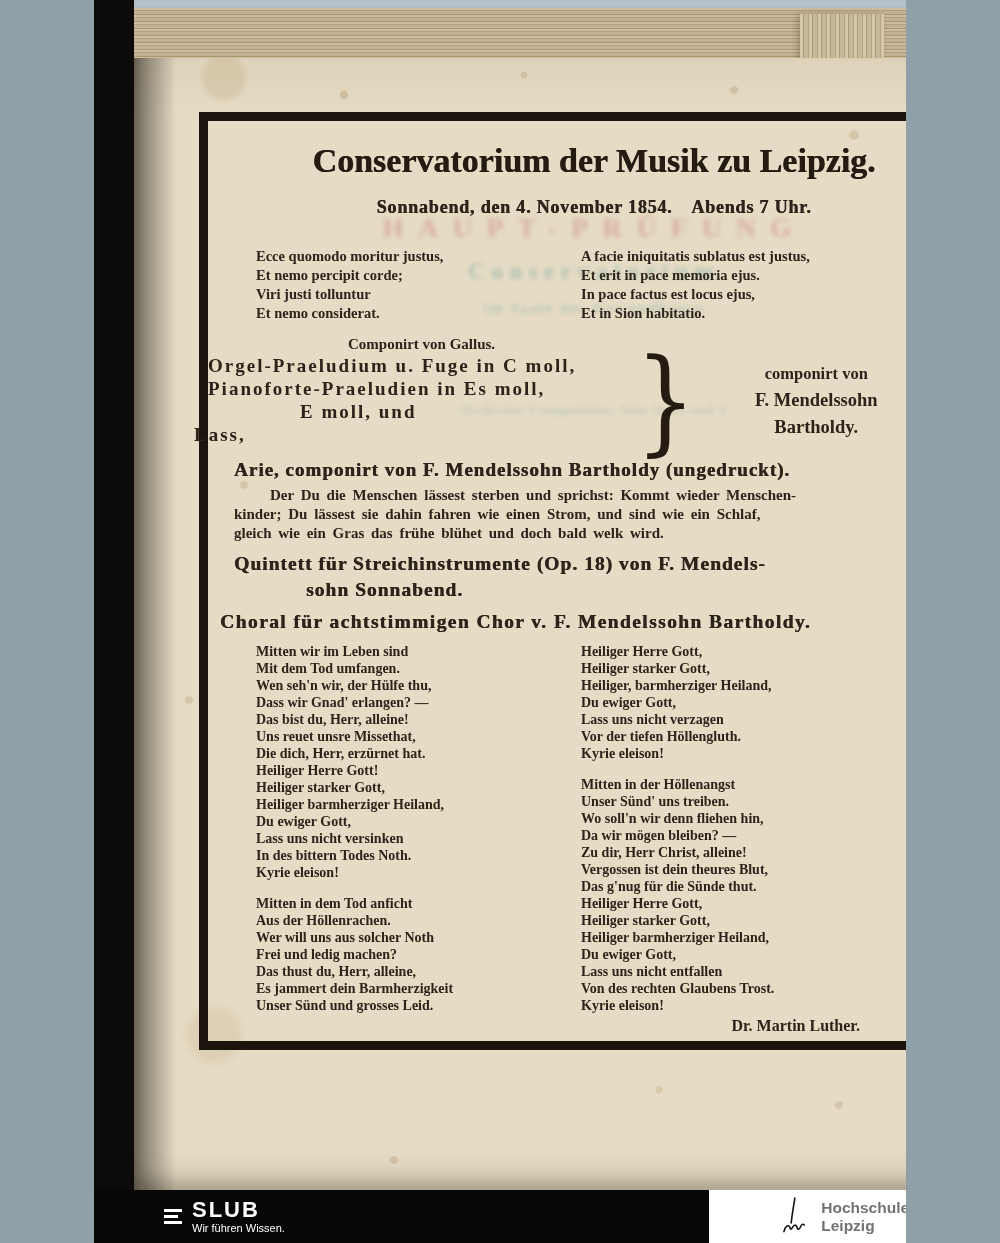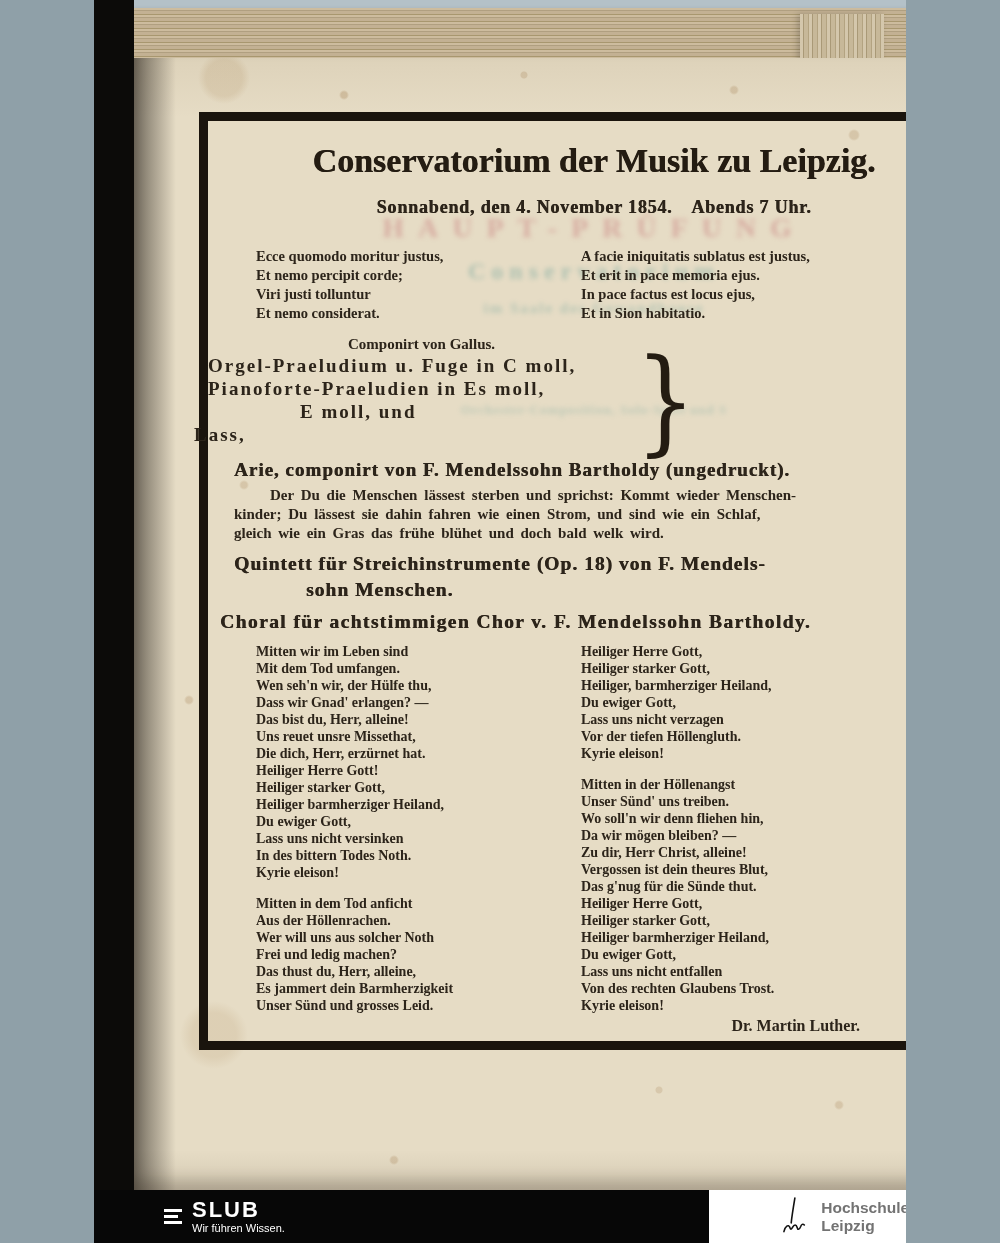--- a/index.html
+++ b/index.html
@@ -122,30 +122,35 @@
     <div class="gallus">Componirt von Gallus.</div>
 
     <div class="brace-row">
       <div class="organ-block">
         <div>Orgel-Praeludium u. Fuge in C moll,</div>
         <div>Pianoforte-Praeludien in Es moll,</div>
         <div class="organ-line3">E moll, und</div>
         <div class="organ-line4">Lass,</div>
       </div>
       <div class="brace-glyph">}</div>
+      <div class="brace-credit">
+        <div class="cc-small">componirt von</div>
+        <div>F. Mendelssohn</div>
+        <div>Bartholdy.</div>
+      </div>
     </div>
 
     <div class="arie-head bold-ink">Arie, componirt von F. Mendelssohn Bartholdy (ungedruckt).</div>
     <div class="arie-text lines">Der Du die Menschen lässest sterben und sprichst: Kommt wieder Menschen-
 kinder; Du lässest sie dahin fahren wie einen Strom, und sind wie ein Schlaf,
 gleich wie ein Gras das frühe blühet und doch bald welk wird.</div>
 
     <div class="quintett bold-ink">
       <div>Quintett für Streichinstrumente (Op. 18) von F. Mendels-</div>
-      <div class="quintett-l2">sohn Menschen.</div>
+      <div class="quintett-l2">sohn Sonnabend.</div>
     </div>
 
     <div class="choral bold-ink">Choral für achtstimmigen Chor v. F. Mendelssohn Bartholdy.</div>
 
     <div class="hymn">
       <div class="hymn-left">
         <div class="lines">Mitten wir im Leben sind
 Mit dem Tod umfangen.
 Wen seh'n wir, der Hülfe thu,
 Dass wir Gnad' erlangen? —

